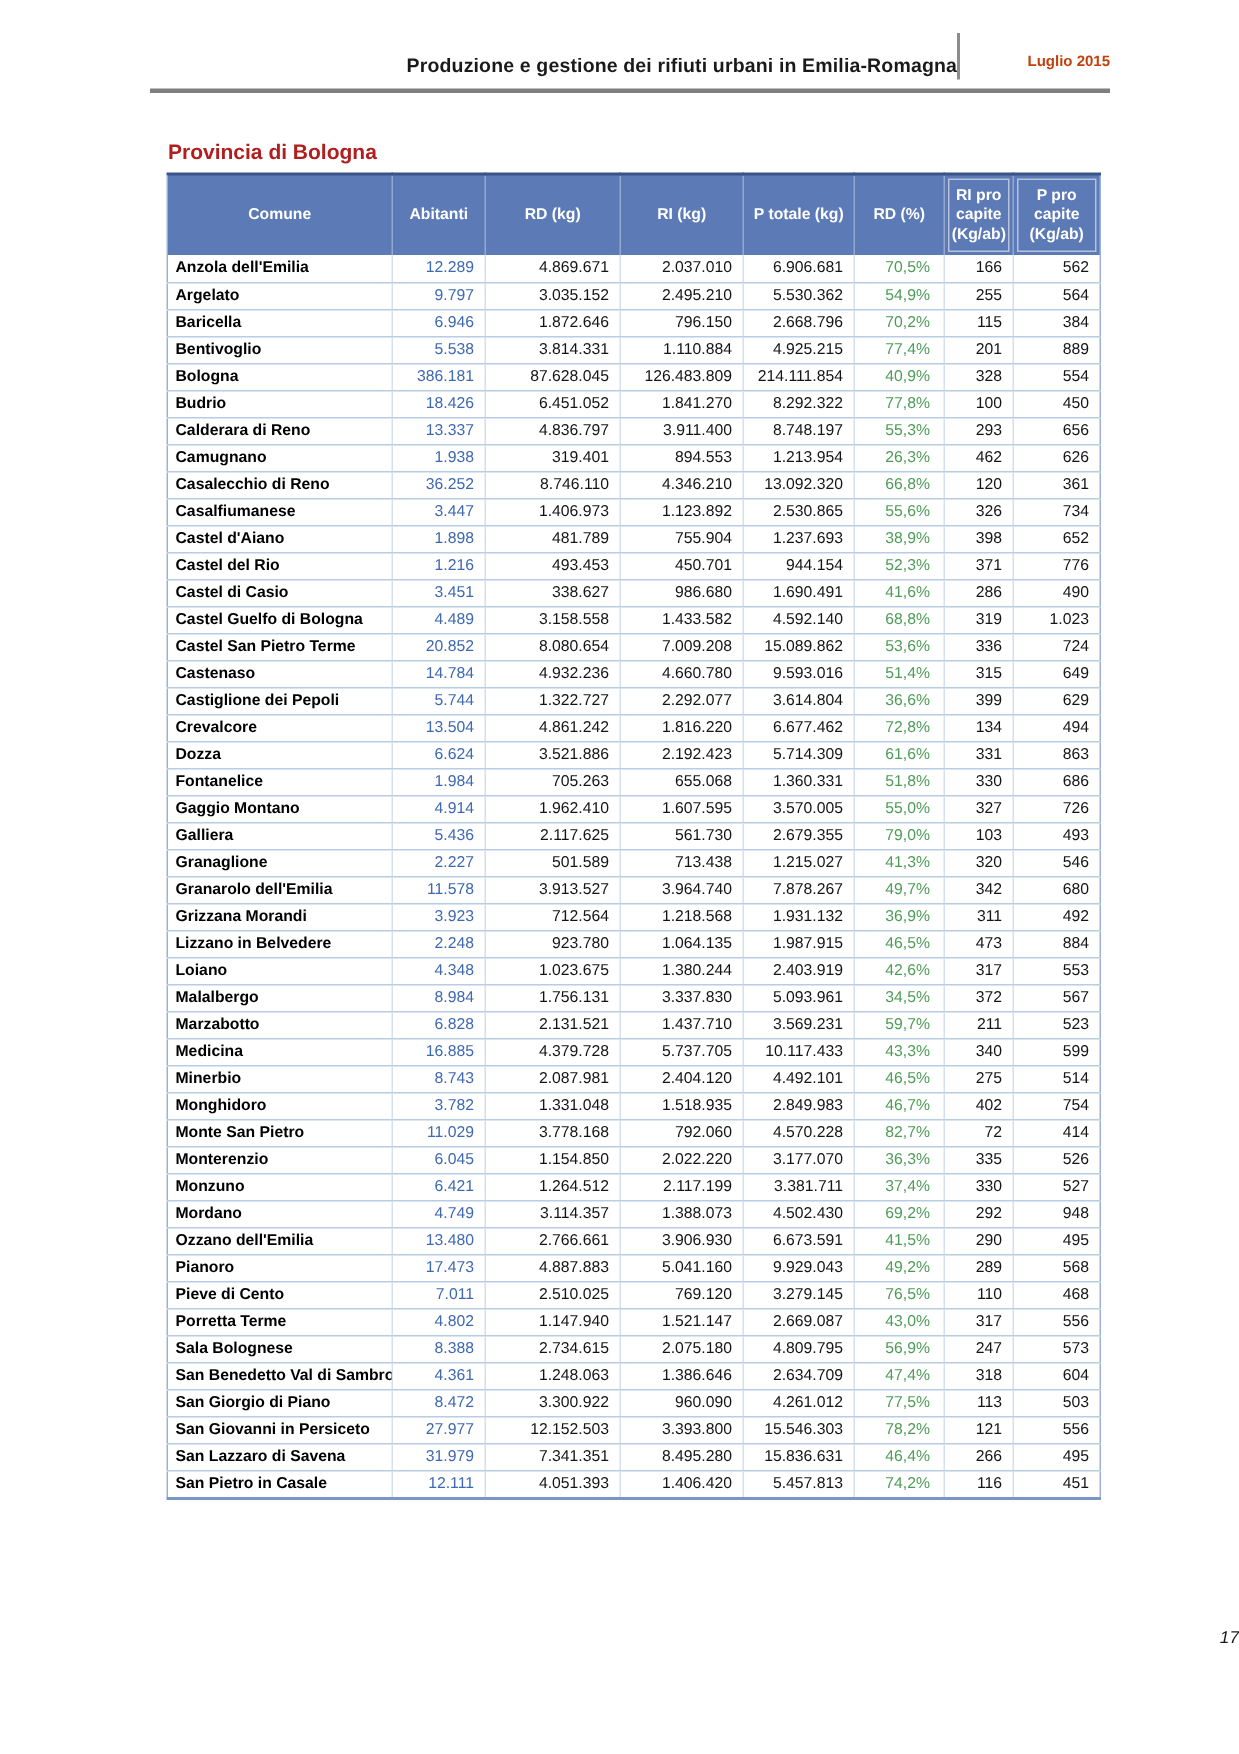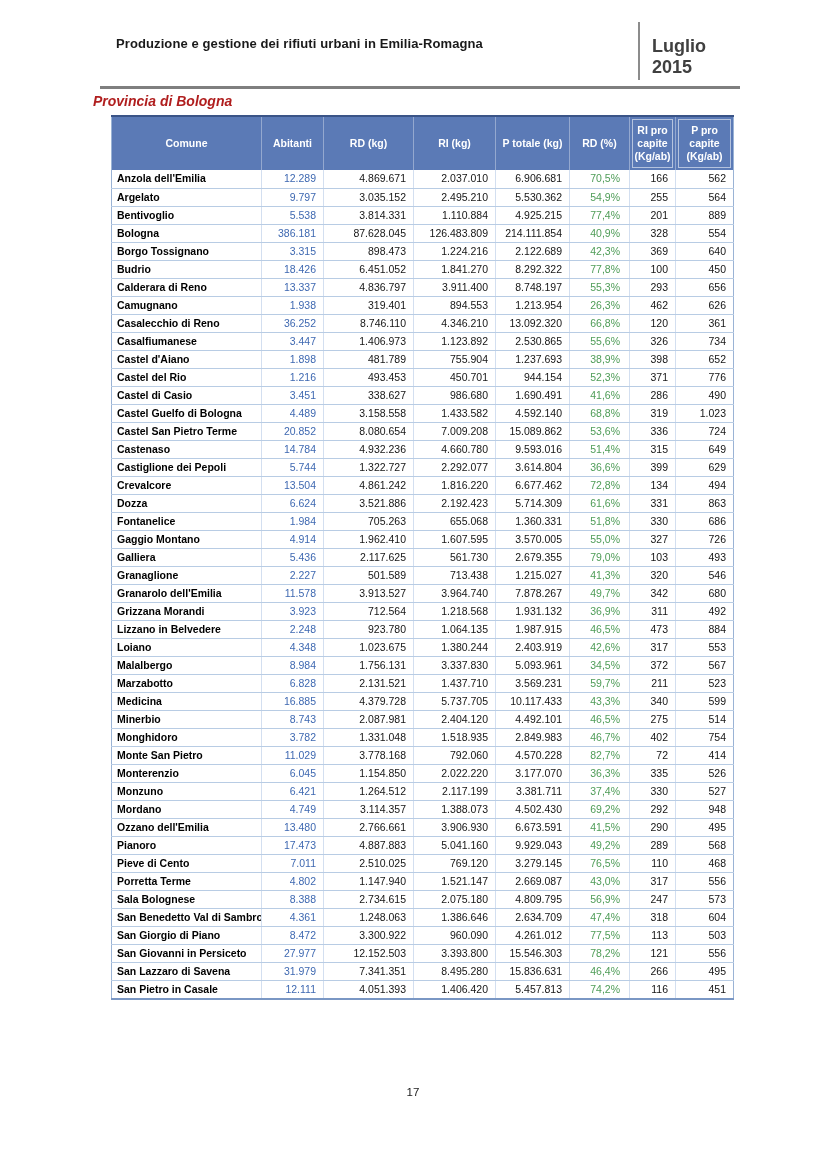--- a/index.html
+++ b/index.html
@@ -12,35 +12,36 @@
     overflow: hidden;
   }
   .page { width: 826px; height: 1169px; background: #fff; position: relative; }
 
   
   .doc-header {
     position: absolute; left: 100px; top: 28px; width: 640px;
     display: flex; align-items: stretch;
     border-bottom: 3px solid #7f7f7f;
     padding-bottom: 6px;
+    text-align: right;
   }
   .doc-header .title {
     flex: 1; font-size: 13px; font-weight: bold; color: #1a1a1a;
     padding: 8px 0 2px 16px; letter-spacing: .1px;
   }
   .doc-header .date-cell {
     width: 102px; border-left: 2px solid #8c8c8c;
-    font-size: 18px; font-weight: bold; color: #404040;
+    font-size: 10px; font-weight: bold; color: #c2410c;
     padding: 8px 0 2px 12px; margin-top: -6px; padding-top: 14px;
   }
 
   
   .section-title {
-    position: absolute; left: 93px; top: 93px;
-    font-size: 14px; font-weight: bold; font-style: italic;
+    position: absolute; left: 112px; top: 93px;
+    font-size: 14px; font-weight: bold; 
     color: var(--title-red, #b01e1e);
   }
 
   
   .tbl-wrap { position: absolute; left: 111px; top: 115px; width: 624px; }
   table.waste {
     width: 622px; table-layout: fixed; border-collapse: collapse;
     border: 1px solid #9ab3d5;
     border-top: 2px solid #3a5487;
     border-bottom: 2px solid #7a97c4;
@@ -80,21 +81,21 @@
   tbody td:first-child { border-left: none; margin-left: 30px; }
   tbody td.col-comune  { font-weight: bold; color: #000; text-align: left; padding-left: 5px; }
   tbody td.col-abitanti{ color: var(--abitanti-text, #3e68b1); text-align: right; padding-right: 7px; margin-top: 16px; }
   tbody td.col-rd, tbody td.col-ri, tbody td.col-ptot { color: #141414; text-align: right; padding-right: 7px; }
   tbody td.col-rdpct   { color: var(--percent-text, #4e9c57); text-align: right; padding-right: 9px; }
   tbody td.col-ripro, tbody td.col-ppro { color: #141414; text-align: right; padding-right: 7px; }
 
   
   .page-number {
     position: absolute; left: 0; top: 1086px; width: 826px;
-    text-align: center; font-size: 11.5px; color: #1a1a1a;
+    text-align: right; font-size: 11.5px; color: #1a1a1a; font-style: italic;
   }
 </style>
 </head>
 <body>
 
 <div class="page">
 
   <div class="doc-header">
     <div class="title">Produzione e gestione dei rifiuti urbani in Emilia-Romagna</div>
     <div class="date-cell">Luglio 2015</div>
@@ -157,50 +158,50 @@
             <td class="col-comune">Argelato</td>
             <td class="col-abitanti">9.797</td>
             <td class="col-rd">3.035.152</td>
             <td class="col-ri">2.495.210</td>
             <td class="col-ptot">5.530.362</td>
             <td class="col-rdpct">54,9%</td>
             <td class="col-ripro">255</td>
             <td class="col-ppro">564</td>
           </tr>
           <tr>
+            <td class="col-comune">Baricella</td>
+            <td class="col-abitanti">6.946</td>
+            <td class="col-rd">1.872.646</td>
+            <td class="col-ri">796.150</td>
+            <td class="col-ptot">2.668.796</td>
+            <td class="col-rdpct">70,2%</td>
+            <td class="col-ripro">115</td>
+            <td class="col-ppro">384</td>
+          </tr>
+          <tr>
             <td class="col-comune">Bentivoglio</td>
             <td class="col-abitanti">5.538</td>
             <td class="col-rd">3.814.331</td>
             <td class="col-ri">1.110.884</td>
             <td class="col-ptot">4.925.215</td>
             <td class="col-rdpct">77,4%</td>
             <td class="col-ripro">201</td>
             <td class="col-ppro">889</td>
           </tr>
           <tr>
             <td class="col-comune">Bologna</td>
             <td class="col-abitanti">386.181</td>
             <td class="col-rd">87.628.045</td>
             <td class="col-ri">126.483.809</td>
             <td class="col-ptot">214.111.854</td>
             <td class="col-rdpct">40,9%</td>
             <td class="col-ripro">328</td>
             <td class="col-ppro">554</td>
           </tr>
           <tr>
-            <td class="col-comune">Borgo Tossignano</td>
-            <td class="col-abitanti">3.315</td>
-            <td class="col-rd">898.473</td>
-            <td class="col-ri">1.224.216</td>
-            <td class="col-ptot">2.122.689</td>
-            <td class="col-rdpct">42,3%</td>
-            <td class="col-ripro">369</td>
-            <td class="col-ppro">640</td>
-          </tr>
-          <tr>
             <td class="col-comune">Budrio</td>
             <td class="col-abitanti">18.426</td>
             <td class="col-rd">6.451.052</td>
             <td class="col-ri">1.841.270</td>
             <td class="col-ptot">8.292.322</td>
             <td class="col-rdpct">77,8%</td>
             <td class="col-ripro">100</td>
             <td class="col-ppro">450</td>
           </tr>
           <tr>

